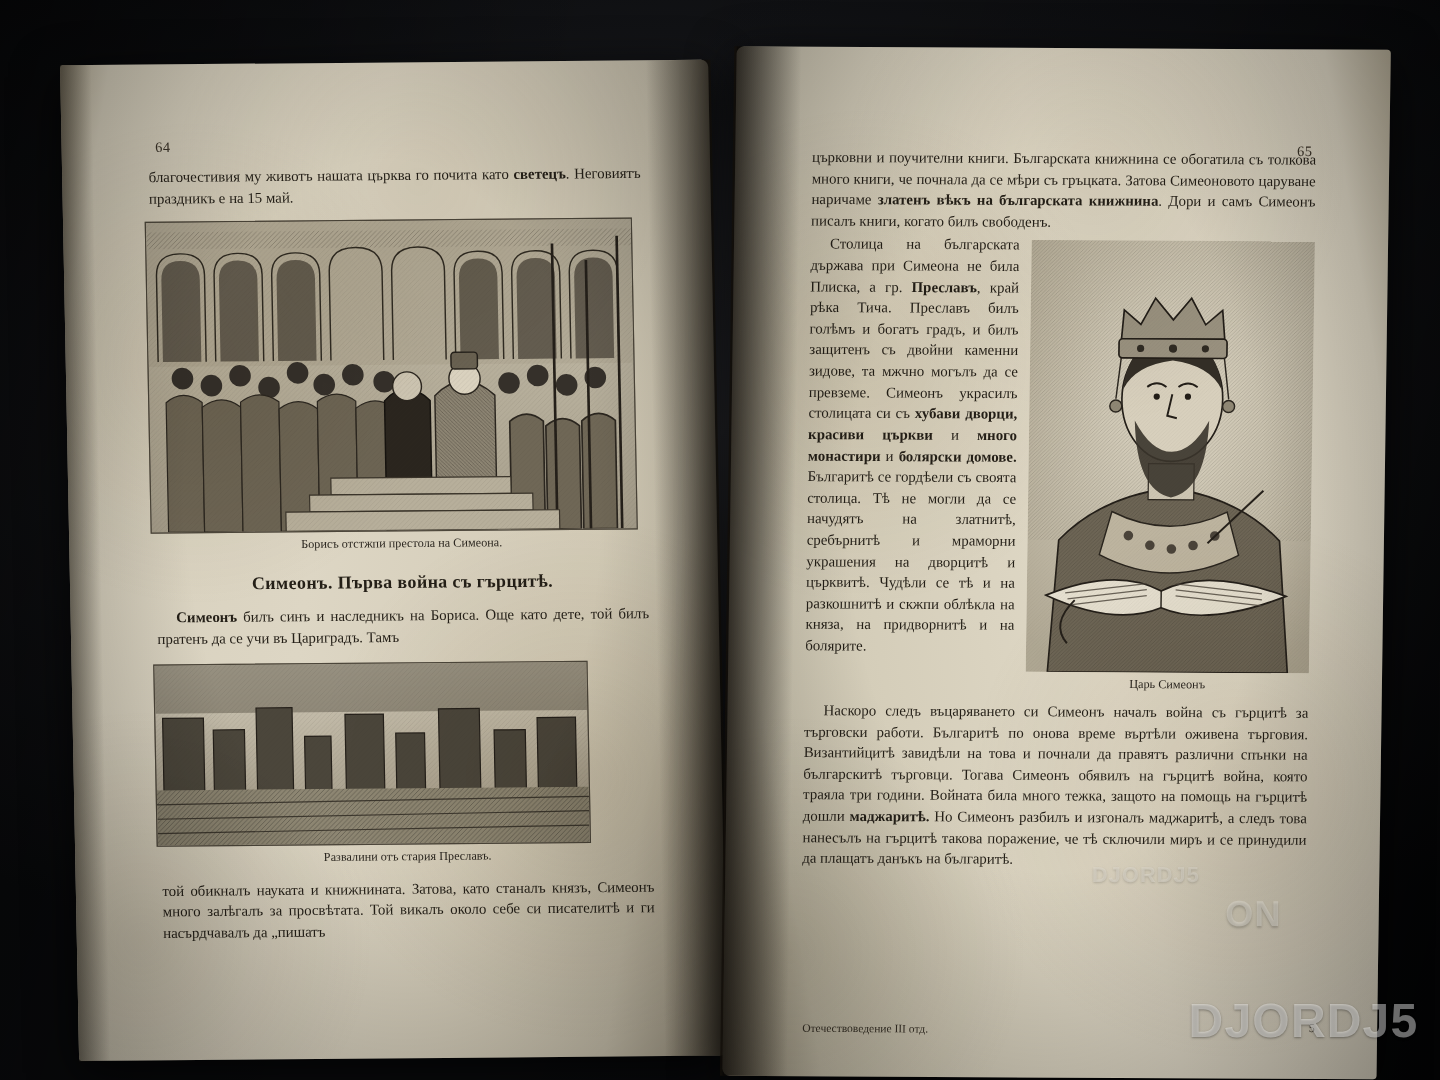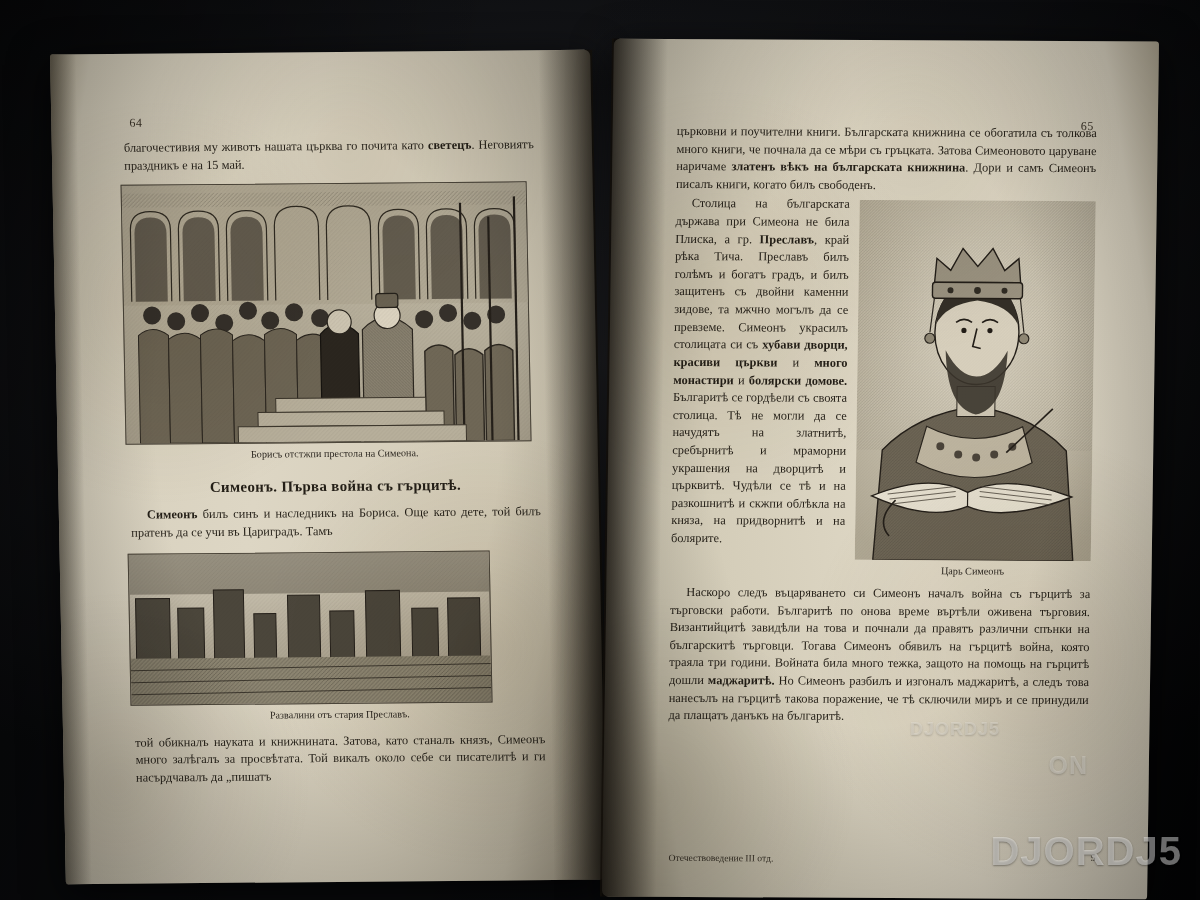--- a/index.html
+++ b/index.html
@@ -206,21 +206,21 @@
   .watermark {
     position: absolute;
     pointer-events: none;
     color: rgba(255,255,255,0.42);
     font-family: "Liberation Sans", sans-serif;
     font-weight: bold;
     letter-spacing: 1px;
     text-shadow: 0 1px 2px rgba(0,0,0,0.35);
   }
   .wm-big { right: 18px; bottom: 26px; font-size: 40px; }
-  .wm-mid { right: 112px; bottom: 120px; font-size: 25px; opacity: 0.55; }
+  .wm-mid { right: 132px; bottom: 120px; font-size: 30px; opacity: 0.55; }
   .wm-sm  { right: 200px; bottom: 160px; font-size: 18px; opacity: 0.5; }
 
   
   svg { display: block; }
 </style>
 </head>
 <body>
 
 <div id="screenshot">
   <div class="backdrop"></div>

